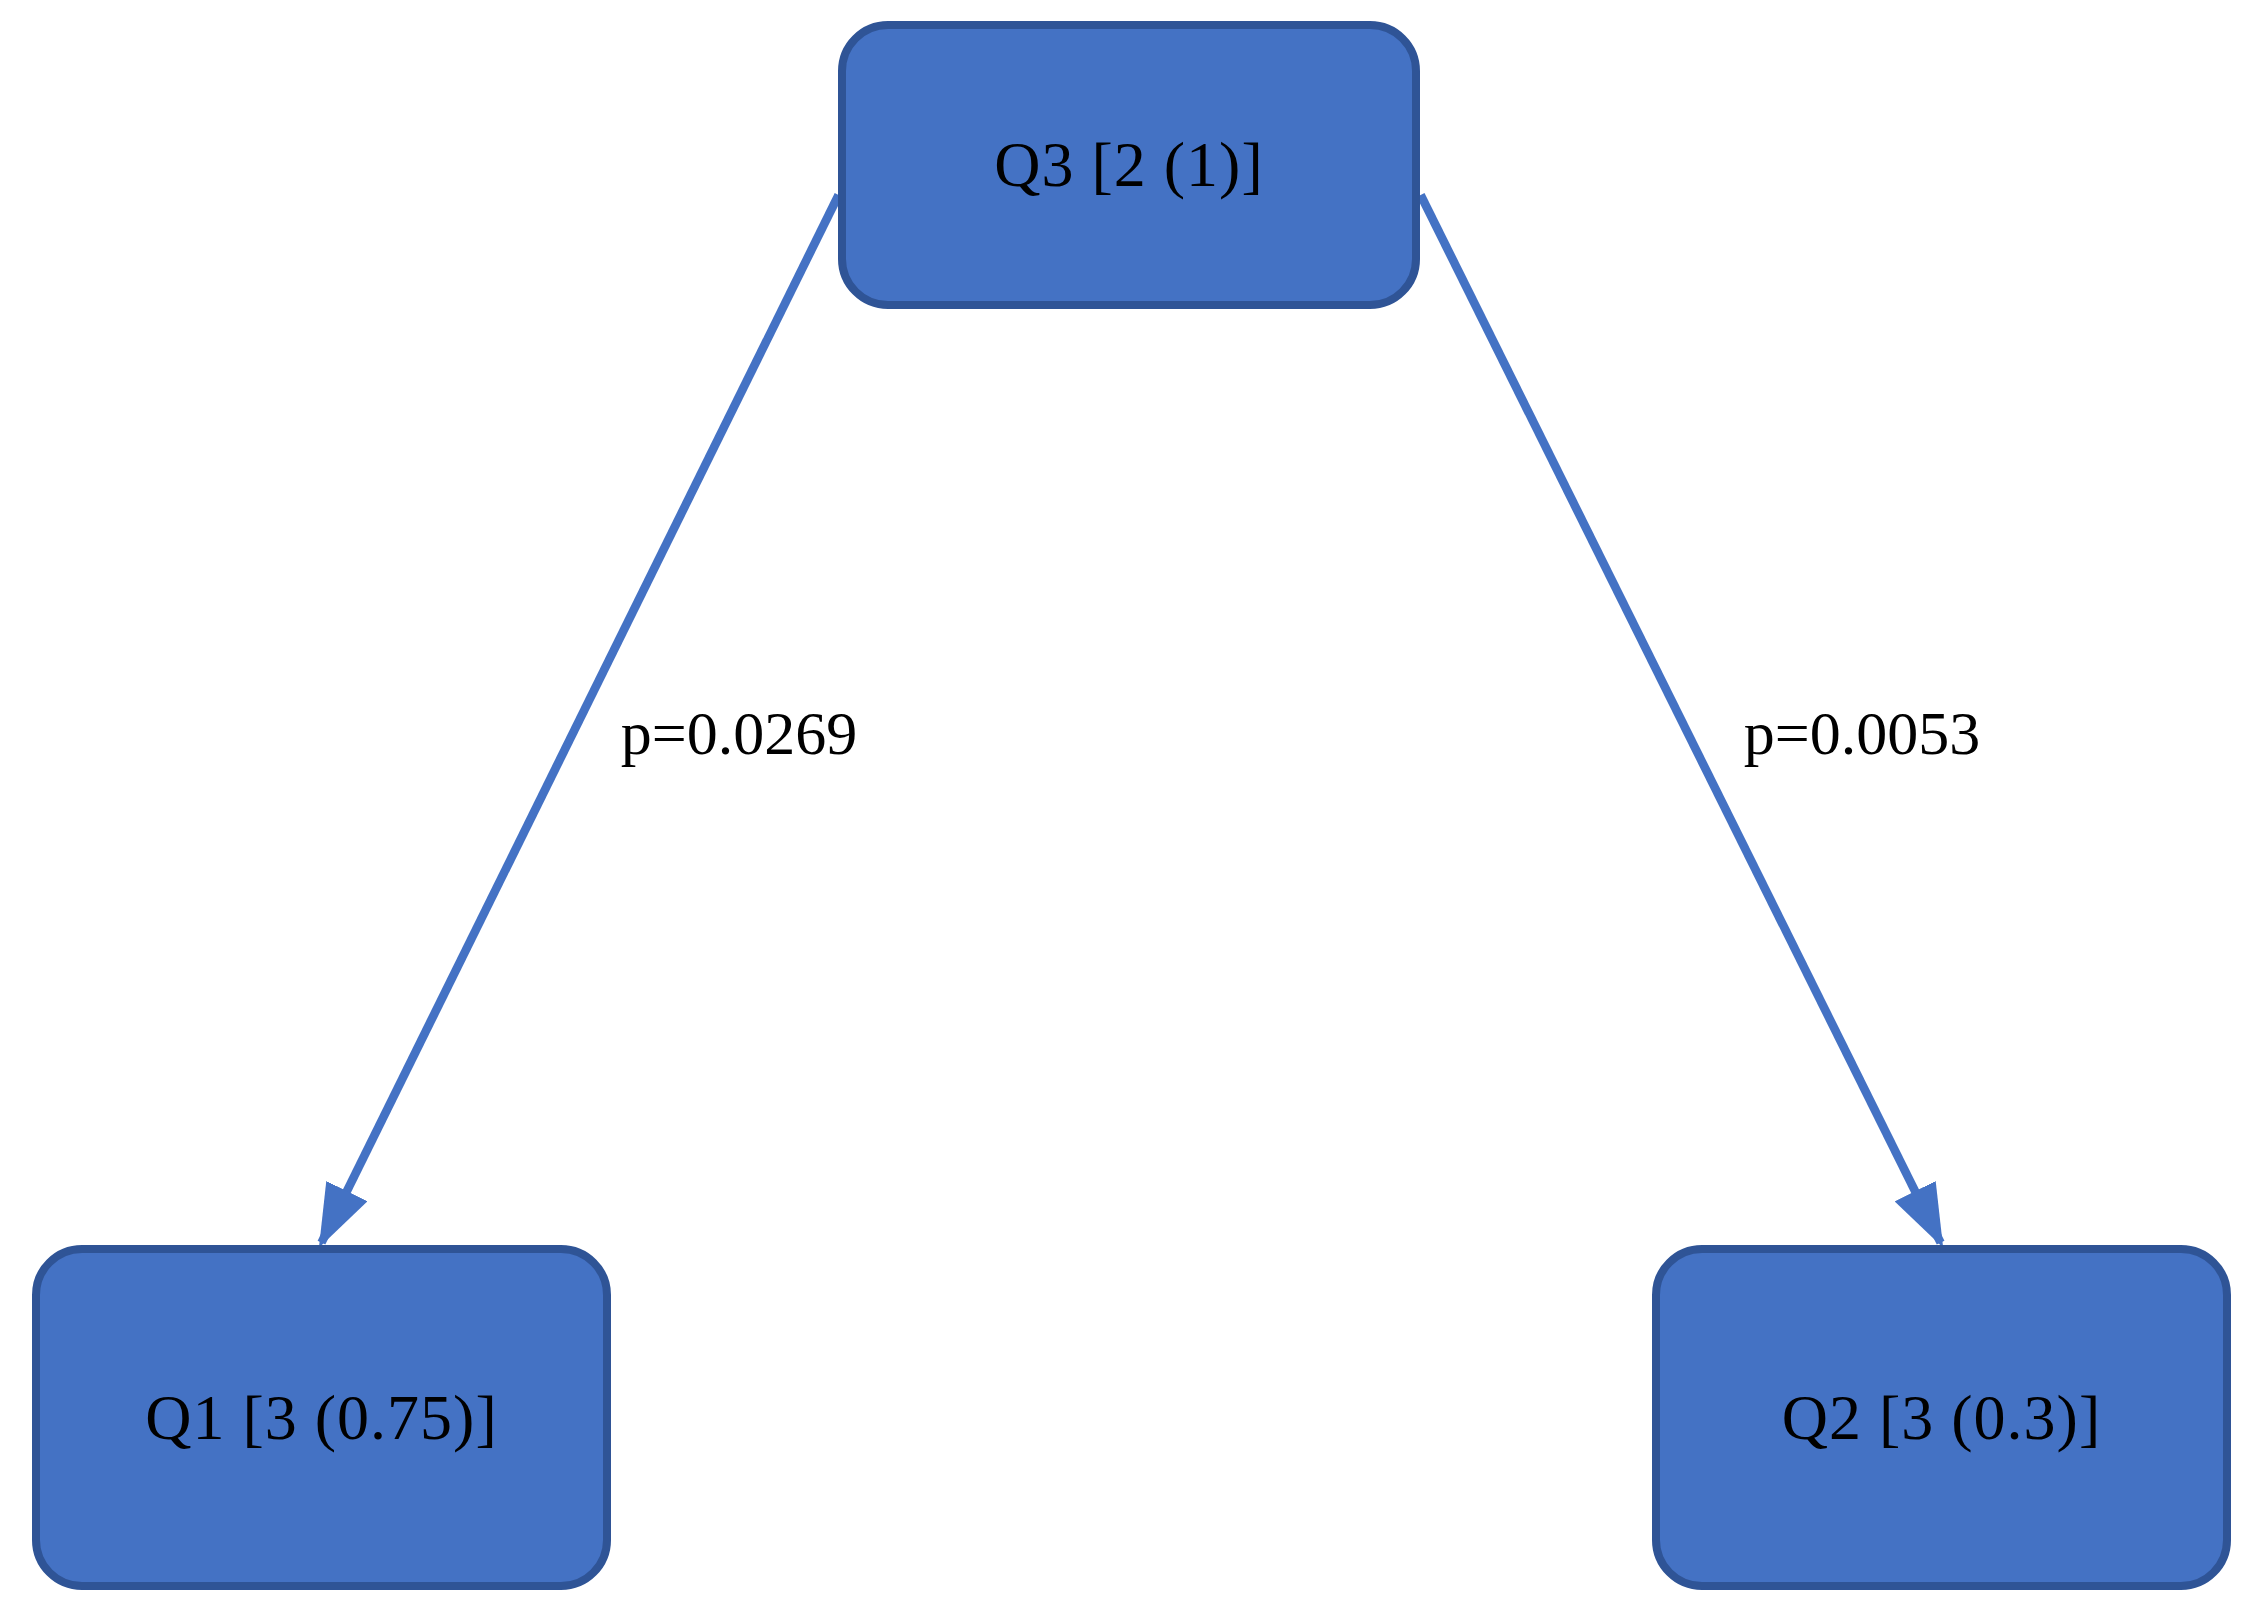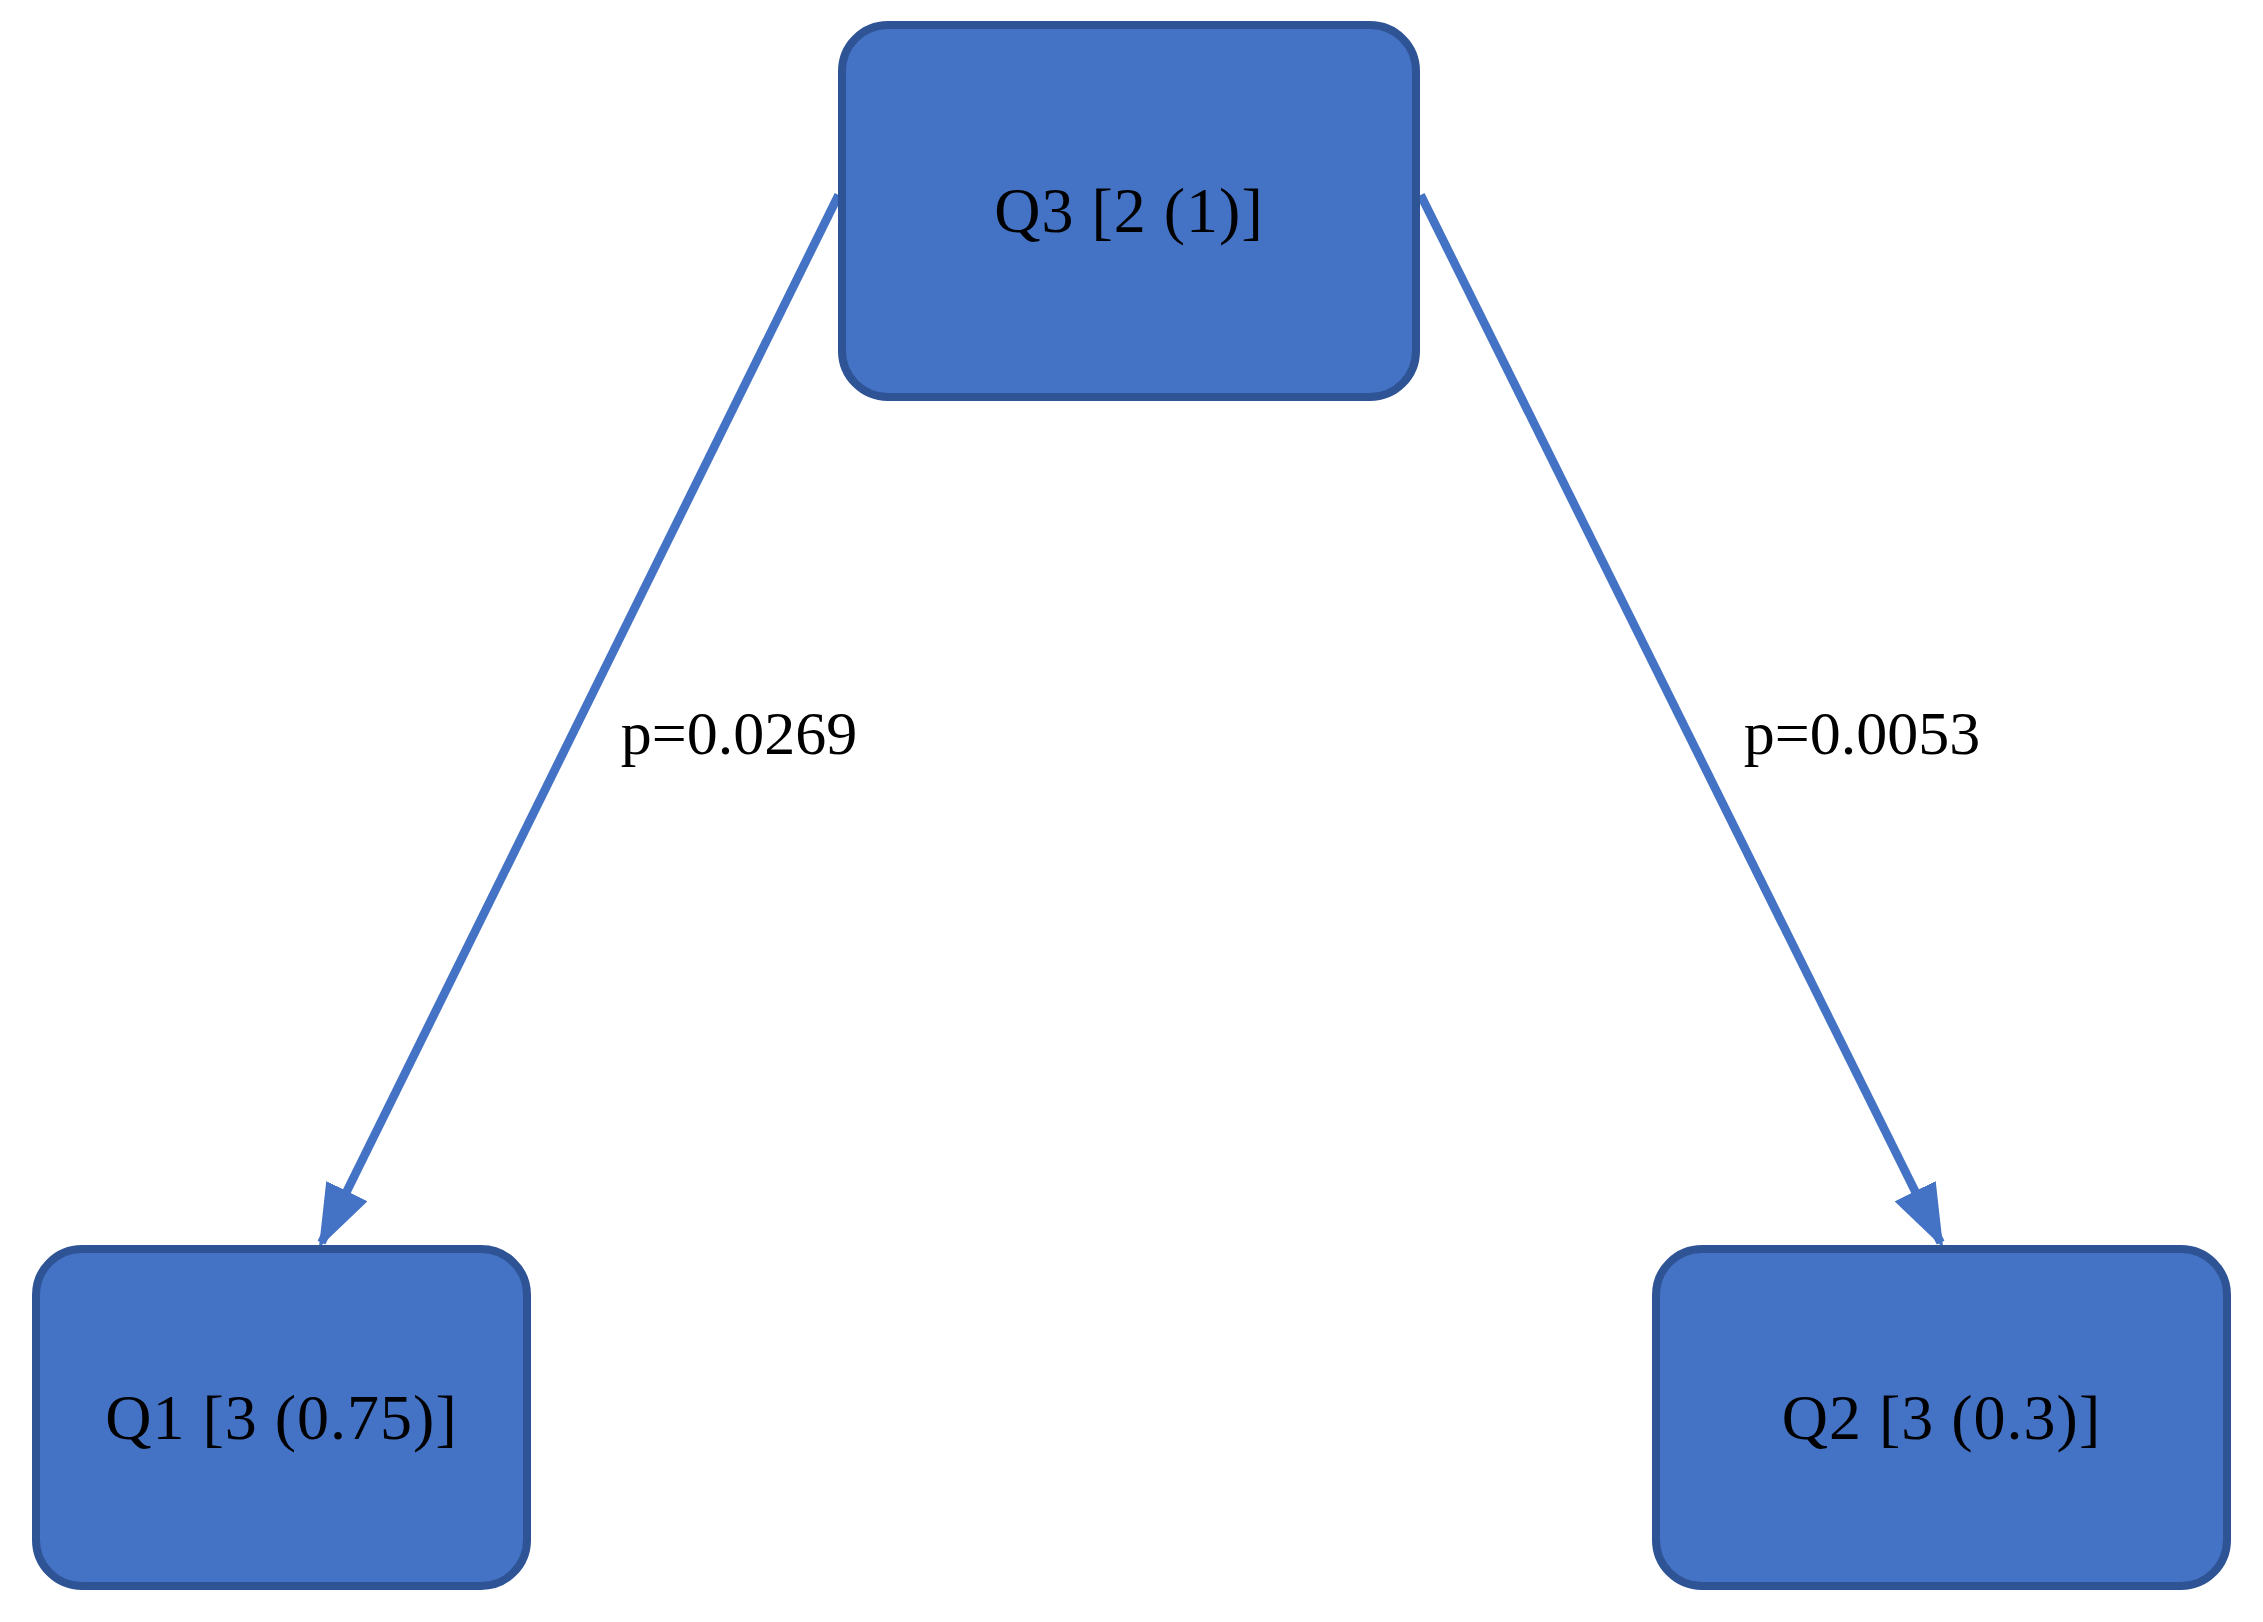--- a/index.html
+++ b/index.html
@@ -31,22 +31,22 @@
     border:8.6px solid var(--node-border);
     border-radius:50px;
     display:flex;
     align-items:center;
     justify-content:center;
     color:var(--text);
     font-size:64px;
     letter-spacing:1px;
     white-space:nowrap;
   }
-  .node-q3{left:838px;top:21px;width:582px;height:380px;}
-  .node-q1{left:32px;top:1245px;width:499px;height:345px;text-align:center;}
+  .node-q3{left:838px;top:21px;width:582px;height:288px;}
+  .node-q1{left:32px;top:1245px;width:579px;height:345px;text-align:center;}
   .node-q2{left:1652px;top:1245px;width:579px;height:345px;}
   .edge-label{
     position:absolute;
     transform:translate(-50%,-50%);
     color:var(--text);
     font-size:62px;
     white-space:nowrap;
   }
   .edge-label-left{left:739px;top:733px;}
   .edge-label-right{left:1862px;top:733px;}

